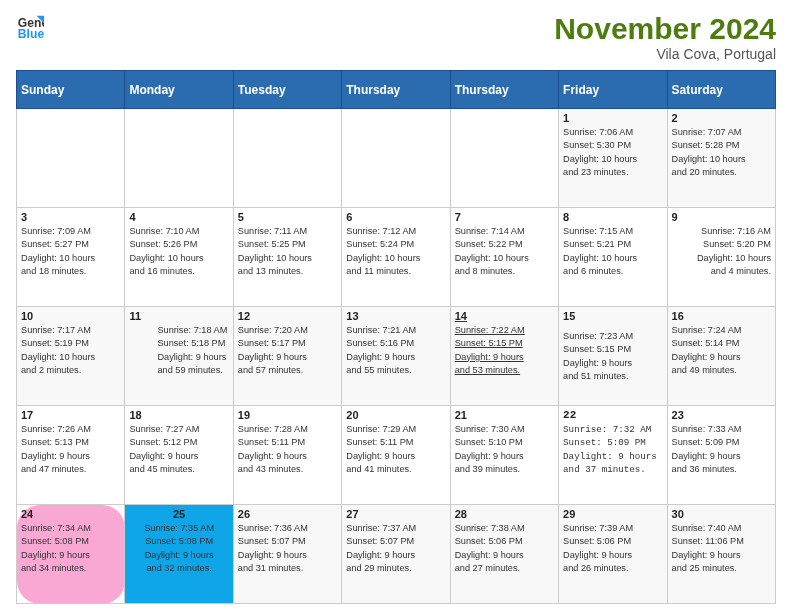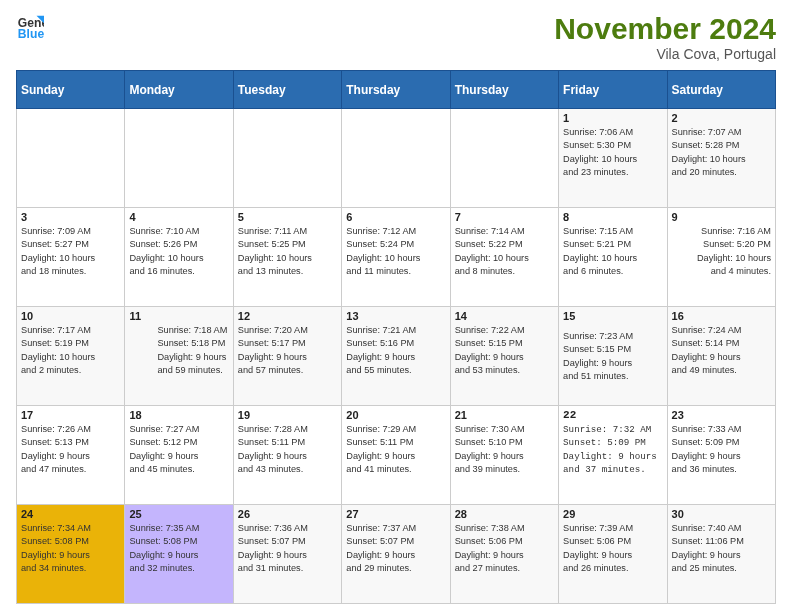--- a/index.html
+++ b/index.html
@@ -211,21 +211,21 @@
 Daylight: 9 hours
 and 57 minutes.</div>
           </td>
           <td style="background: rgb(248, 248, 248);">
             <span class="day-num">13</span>
             <div class="day-info" style="white-space: pre-line;">Sunrise: 7:21 AM
 Sunset: 5:16 PM
 Daylight: 9 hours
 and 55 minutes.</div>
           </td>
-          <td style="background: rgb(248, 248, 248);">
+          <td style="background: rgb(248, 248, 248); text-decoration: underline;">
             <span class="day-num">14</span>
             <div class="day-info" style="white-space: pre-line;">Sunrise: 7:22 AM
 Sunset: 5:15 PM
 Daylight: 9 hours
 and 53 minutes.</div>
           </td>
           <td style="background: rgb(248, 248, 248);">
             <span class="day-num">15</span>
             <div class="day-info" style="white-space: pre-line; margin-top: 8px;">Sunrise: 7:23 AM
 Sunset: 5:15 PM
@@ -285,28 +285,28 @@
           </td>
           <td style="background: rgb(255, 255, 255);">
             <span class="day-num">23</span>
             <div class="day-info" style="white-space: pre-line;">Sunrise: 7:33 AM
 Sunset: 5:09 PM
 Daylight: 9 hours
 and 36 minutes.</div>
           </td>
         </tr>
         <tr>
-          <td style="background: #eab308;">
+          <td style="background: #f9a8d4; border-radius: 23px;">
             <span class="day-num">24</span>
             <div class="day-info" style="white-space: pre-line;">Sunrise: 7:34 AM
 Sunset: 5:08 PM
 Daylight: 9 hours
 and 34 minutes.</div>
           </td>
-          <td style="background: #c4b5fd;">
+          <td style="background: #0ea5e9; text-align: center;">
             <span class="day-num">25</span>
             <div class="day-info" style="white-space: pre-line;">Sunrise: 7:35 AM
 Sunset: 5:08 PM
 Daylight: 9 hours
 and 32 minutes.</div>
           </td>
           <td style="background: rgb(248, 248, 248);">
             <span class="day-num">26</span>
             <div class="day-info" style="white-space: pre-line;">Sunrise: 7:36 AM
 Sunset: 5:07 PM

